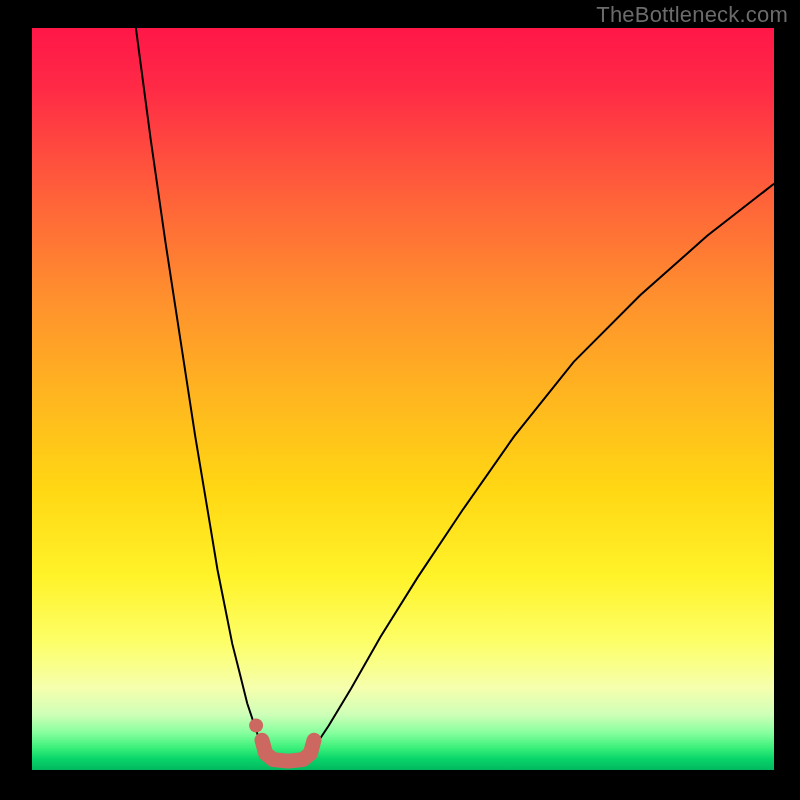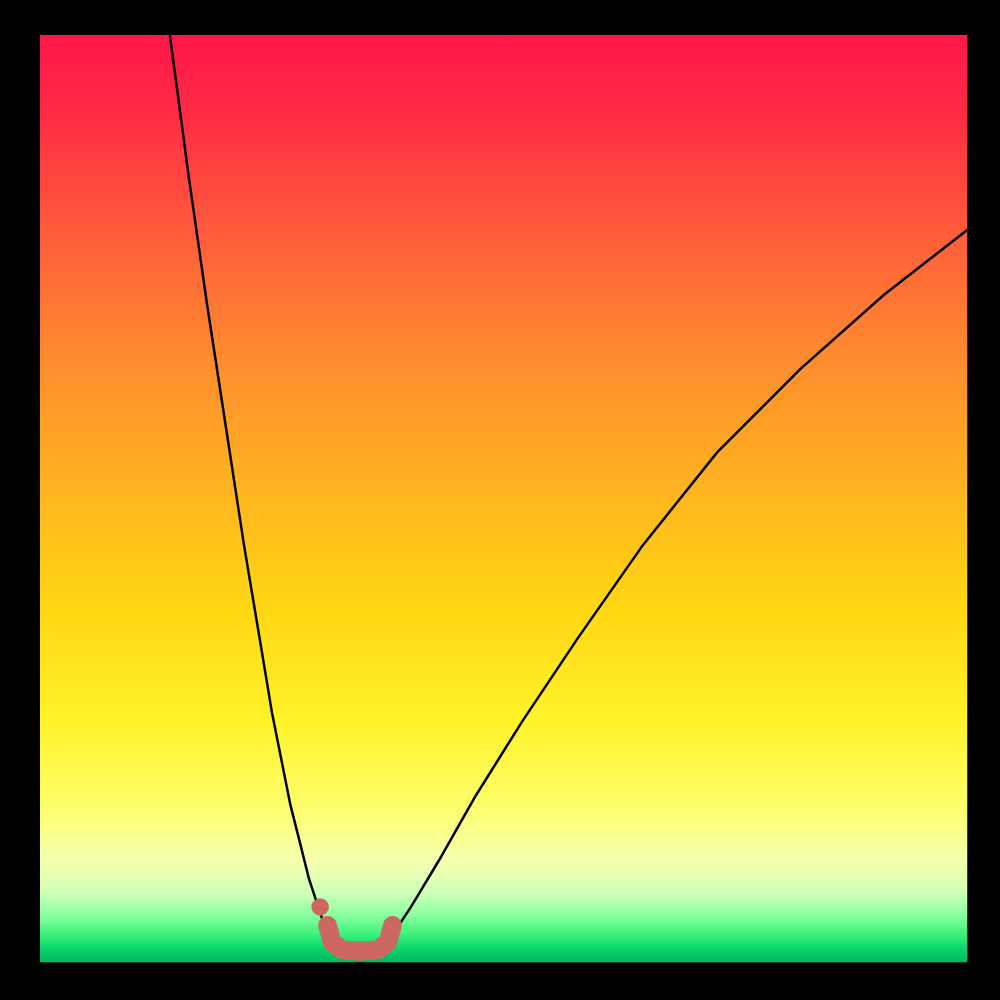--- a/index.html
+++ b/index.html
@@ -74,20 +74,21 @@
     stroke-linecap: round;
     stroke-linejoin: round;
   }
   .valley-dot {
     fill: #cd6860;
   }
 </style>
 </head>
 <body>
 <div class="outer">
+  <div class="watermark">TheBottleneck.com</div>
   <div class="plot">
     <div class="gradient"></div>
     <svg class="curves" viewBox="0 0 742 742" preserveAspectRatio="none">
       <path id="left-curve" class="curve-path" d="M103.9 0.0 L118.7 111.3 L133.6 215.2 L148.4 311.6 L163.2 408.1 L178.1 497.1 L185.5 541.7 L192.9 578.8 L200.3 615.9 L207.8 645.5 L215.2 675.2 L222.6 697.5 L230.0 719.7"></path>
       <path id="right-curve" class="curve-path" d="M282.0 719.7 L296.8 697.5 L319.1 660.4 L348.7 608.4 L385.8 549.1 L430.4 482.3 L482.3 408.1 L541.7 333.9 L608.4 267.1 L675.2 207.8 L742.0 155.8"></path>
       <circle id="valley-dot" class="valley-dot" r="7" cx="224.1" cy="697.5"></circle>
       <path id="valley-line" class="valley-path" d="M230.0 712.3 L233.7 725.7 L241.2 731.6 L256.0 733.1 L270.8 731.6 L278.3 725.7 L282.0 712.3"></path>
     </svg>
   </div>
 </div>

